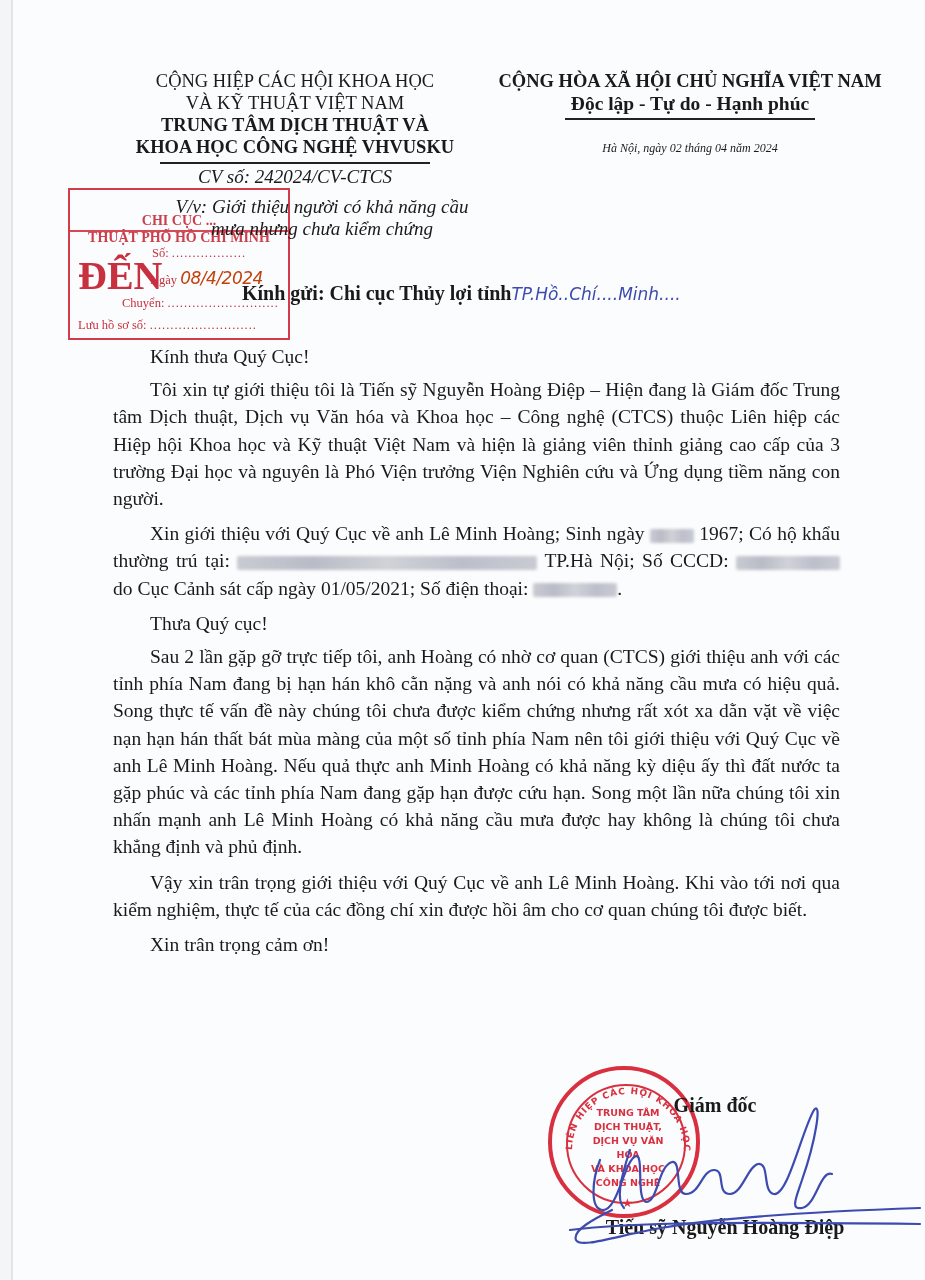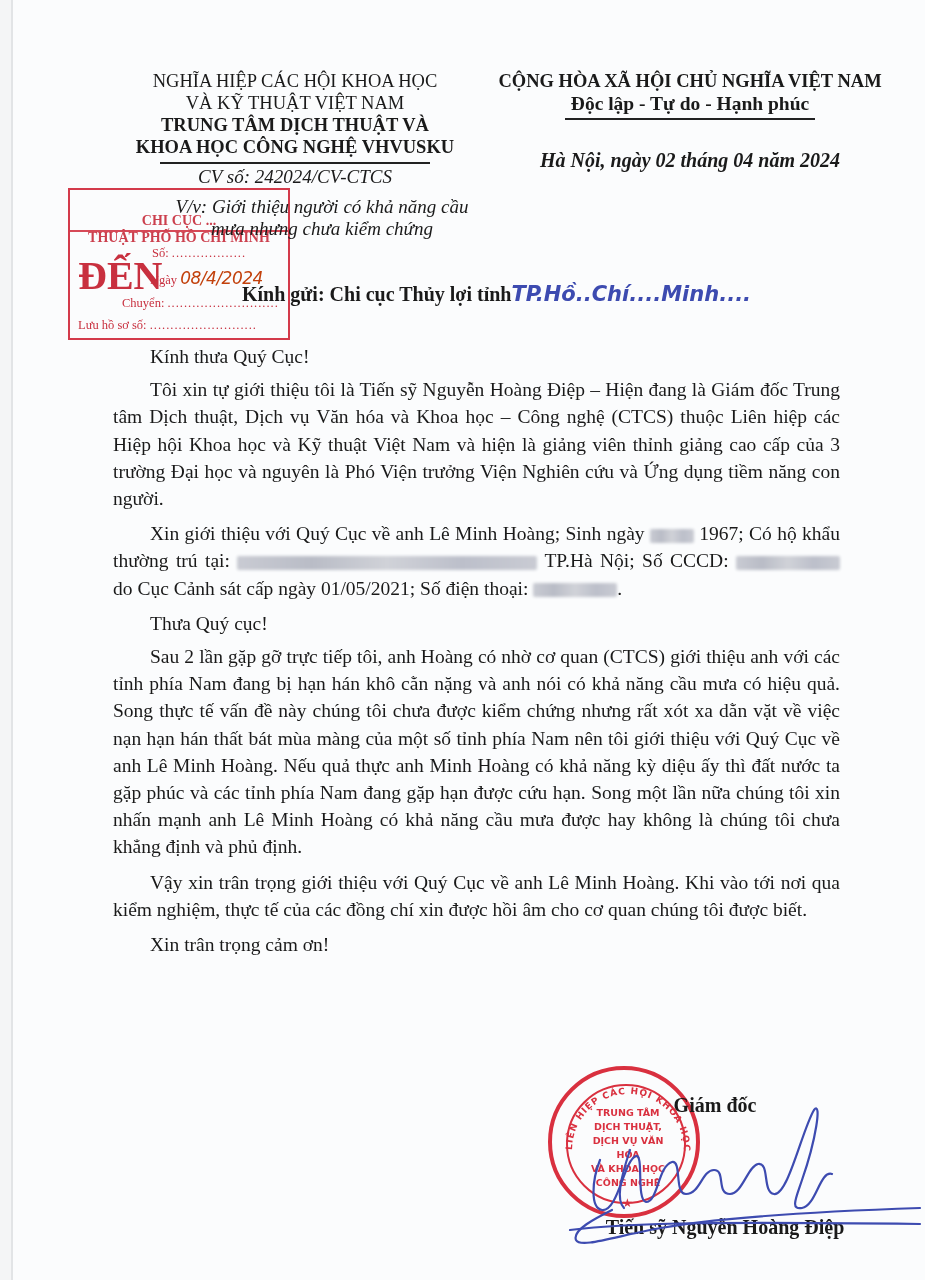--- a/index.html
+++ b/index.html
@@ -12,34 +12,34 @@
   .hdr-left { position: absolute; left: 130px; top: 70px; width: 330px; text-align: center; font-size: 18.5px; line-height: 22px; }
   .hdr-left .org1 { font-weight: normal; }
   .hdr-left .org2 { font-weight: bold; }
   .hdr-left .rule { width: 270px; height: 1.5px; background: #222; margin: 4px auto 0; }
   .hdr-left .cv { font-style: italic; font-size: 19px; margin-top: 2px; }
 
   .hdr-right { position: absolute; left: 490px; top: 70px; width: 400px; text-align: center; }
   .hdr-right .nation { font-weight: bold; font-size: 18.5px; line-height: 22px; }
   .hdr-right .motto { font-weight: bold; font-size: 19.5px; line-height: 24px; }
   .hdr-right .rule { width: 250px; height: 1.5px; background: #222; margin: 2px auto 0; }
-  .hdr-right .date { font-style: italic; font-size: 20px; margin-top: 29px; font-weight: bold; }
+  .hdr-right .date { font-style: italic; font-size: 12px; margin-top: 21px; }
 
   .subject { position: absolute; left: 172px; top: 196px; width: 300px; font-style: italic; font-size: 19px; line-height: 22px; text-align: center; }
 
   .stamp-den { position: absolute; left: 68px; top: 188px; width: 222px; height: 152px; border: 2px solid #d33a4a; color: #c8303f; font-family: "Liberation Serif", serif; }
   .stamp-den .top { height: 42px; border-bottom: 2px solid #d33a4a; text-align: center; font-size: 14px; line-height: 17px; padding-top: 22px; font-weight: bold; opacity: 0.92; }
   .stamp-den .den { position: absolute; left: 8px; top: 62px; font-size: 40px; font-weight: bold; }
   .stamp-den .row { position: absolute; font-size: 12.5px; white-space: nowrap; }
   .stamp-den .row .dots { letter-spacing: 1px; }
   .stamp-den .hand { color: #c2410c; font-family: "DejaVu Sans", sans-serif; font-style: italic; font-size: 17px; letter-spacing: -0.5px; }
 
   .recipient { position: absolute; left: 242px; top: 282px; font-size: 20px; font-weight: bold; white-space: nowrap; }
   .recipient .label { }
-  .recipient .hand { font-weight: bold; color: #3d4bb0; font-family: "DejaVu Sans", sans-serif; font-style: italic; font-size: 21px; }
+  .recipient .hand { font-weight: normal; color: #3d4bb0; font-family: "DejaVu Sans", sans-serif; font-style: italic; font-size: 17px; }
 
   .body { position: absolute; left: 113px; top: 343px; width: 727px; font-size: 19.5px; line-height: 27.2px; text-align: justify; }
   .body p { text-indent: 37px; margin-bottom: 8px; }
   .body p.greet { margin-bottom: 6px; }
   .blur { display: inline-block; height: 14px; background: linear-gradient(90deg,#c9cbd3,#b9bcc6,#d0d2d8,#bcbfca,#c9cbd3); filter: blur(1.8px); vertical-align: middle; border-radius: 2px; }
 
   .seal { position: absolute; left: 548px; top: 1066px; width: 152px; height: 152px; border-radius: 50%; border: 4px solid #d9303f; color: #d9303f; }
   .seal::before { content: ""; position: absolute; left: 14px; top: 14px; width: 116px; height: 116px; border-radius: 50%; border: 2px solid #d9303f; }
   .seal .inner { position: absolute; left: 30px; top: 36px; width: 92px; text-align: center; font-family: "DejaVu Sans", sans-serif; font-weight: bold; font-size: 9.5px; line-height: 14px; }
   .seal .star { position: absolute; left: 70px; top: 126px; font-size: 12px; }
@@ -51,21 +51,21 @@
 
   .signature { position: absolute; left: 540px; top: 1090px; }
 </style>
 </head>
 <body>
 
 <div class="page-shade"></div>
 <div class="page-edge"></div>
 
 <div class="hdr-left">
-  <div class="org1">NGHĨA HIỆP CÁC HỘI KHOA HỌC</div>
+  <div class="org1">CỘNG HIỆP CÁC HỘI KHOA HỌC</div>
   <div class="org1">VÀ KỸ THUẬT VIỆT NAM</div>
   <div class="org2">TRUNG TÂM DỊCH THUẬT VÀ</div>
   <div class="org2">KHOA HỌC CÔNG NGHỆ VHVUSKU</div>
   <div class="rule"></div>
   <div class="cv">CV số: 242024/CV-CTCS</div>
 </div>
 
 <div class="hdr-right">
   <div class="nation">CỘNG HÒA XÃ HỘI CHỦ NGHĨA VIỆT NAM</div>
   <div class="motto">Độc lập - Tự do - Hạnh phúc</div>

